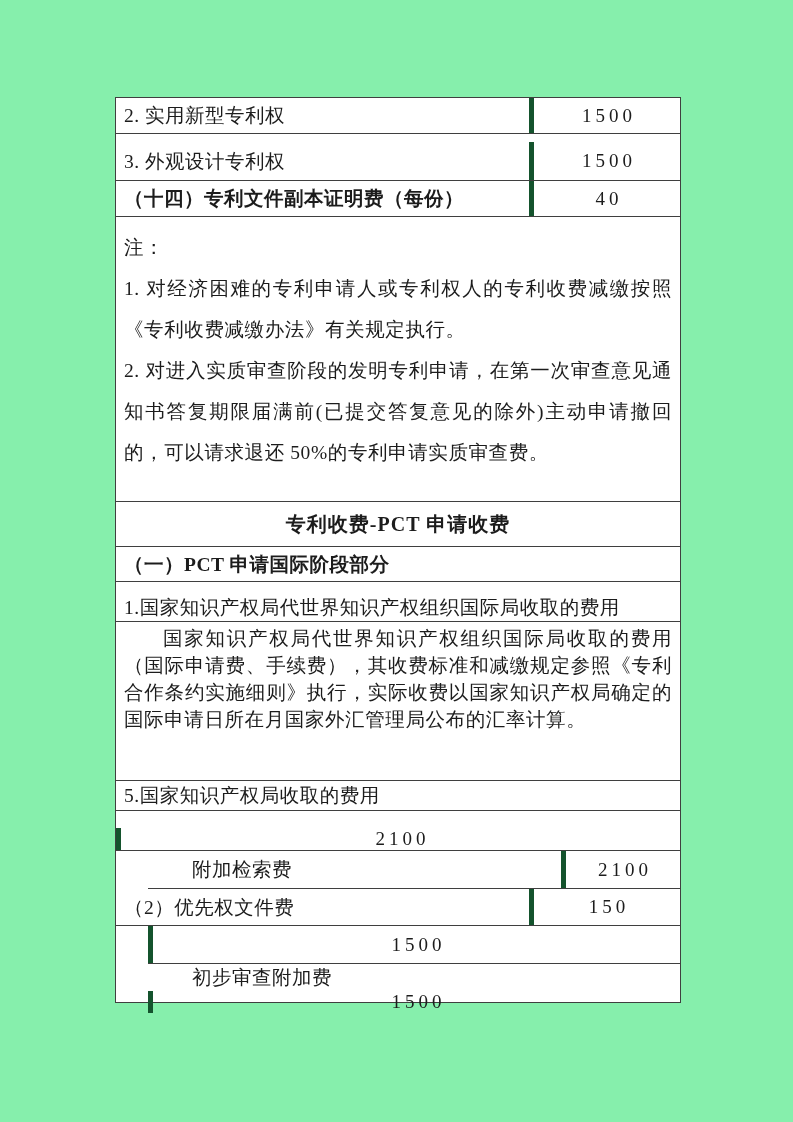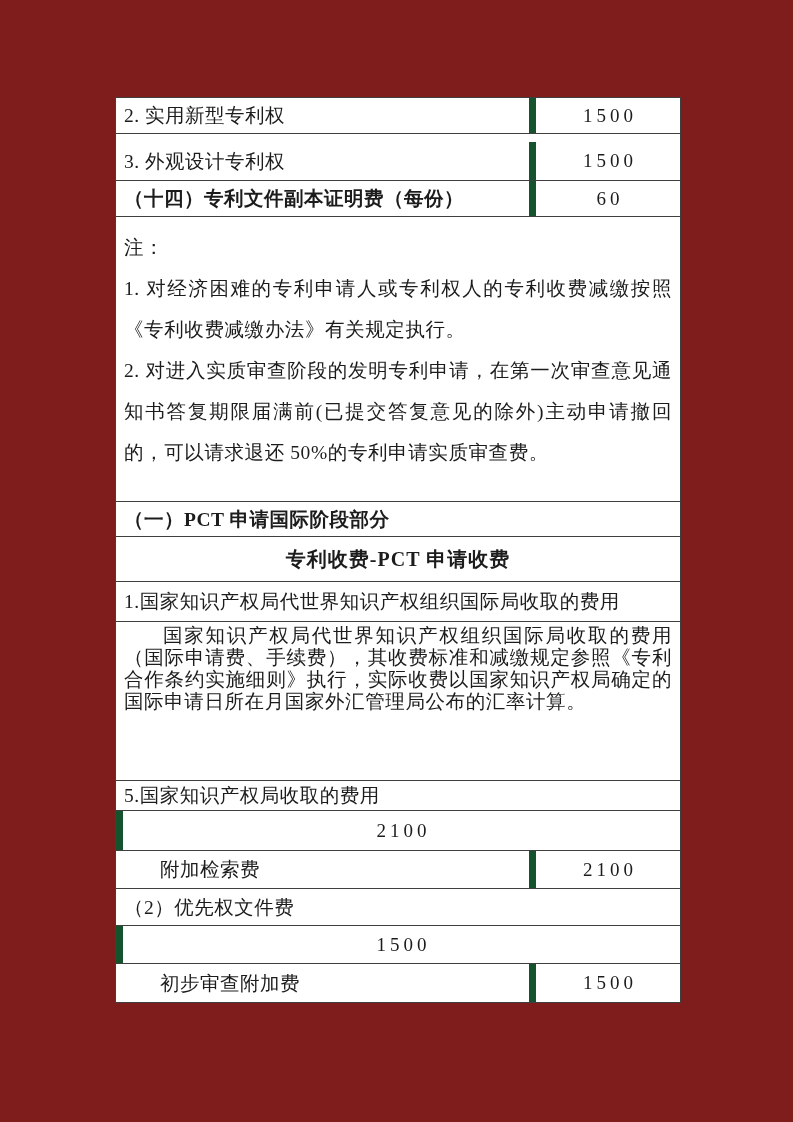--- a/index.html
+++ b/index.html
@@ -1,77 +1,77 @@
 <!DOCTYPE html>
 <html><head>
 <meta charset="utf-8">
 <style>
   * { margin: 0; padding: 0; box-sizing: border-box; }
   html, body { background: #e8e8e8; }
   .page {
     position: relative;
     width: 793px;
     height: 1122px;
-    background: #7f1d1d;
+    background: #86efac;
     font-family: "Liberation Serif", "DejaVu Serif", serif;
     color: #1c1c1c;
     overflow: hidden;
   }
   .doc-table {
     position: absolute;
     left: 115px;
     top: 97px;
     width: 566px;
     border: 1px solid #3f3f3f;
     display: flex;
     flex-direction: column;
     background: #fff;
   }
   .row {
     border-bottom: 1px solid #3f3f3f;
     display: flex;
     align-items: stretch;
     flex: none;
   }
-  .row:last-child { border-bottom: none; }
+  .row:last-child { border-bottom: none; flex-direction: column; }
   .cell-label {
     width: 413px;
     flex: none;
     display: flex;
     align-items: center;
     padding-left: 8px;
     font-size: 19.5px;
     letter-spacing: 0.5px;
   }
   .cell-label.indent { padding-left: 44px; }
   .cell-value {
     flex: 1;
-    border-left: 7px solid #14532d;
+    border-left: 5px solid #14532d;
     display: flex;
     align-items: center;
     justify-content: center;
     font-size: 19px;
     letter-spacing: 4px;
   }
   .cell-value span { margin-left: 4px; } 
   .full {
     width: 100%;
     display: flex;
     align-items: center;
     padding-left: 8px;
     font-size: 19.5px;
     letter-spacing: 0.5px;
   }
   .bold { font-weight: bold; }
   .h36 { height: 36px; }
   .h39 { height: 39px; margin-top: 8px; }
   .h35 { height: 35px; }
   .h30 { height: 30px; }
-  .h40 { height: 40px; }
-  .h38 { height: 38px; }
+  .h40 { height: 40px; align-items: flex-end; }
+  .h38 { height: 38px; margin-left: 32px; }
   .h37 { height: 37px; }
   .notes-row {
     height: 285px;
     display: block;
     padding: 10px 8px 0 8px;
     font-size: 19.5px;
     line-height: 41px;
     letter-spacing: 0.6px;
   }
   .notes-row p { text-align: justify; }
@@ -82,21 +82,21 @@
     justify-content: center;
     font-size: 20px;
     font-weight: bold;
     letter-spacing: 1px;
   }
   .para-row {
     height: 159px;
     display: block;
     padding: 3px 8px 0 8px;
     font-size: 19.5px;
-    line-height: 22px;
+    line-height: 27px;
     letter-spacing: 0.6px;
   }
   .para-row p { text-indent: 2em; text-align: justify; }
 </style>
 </head>
 <body>
 
 <div class="page">
   <div class="doc-table">
 
@@ -108,35 +108,35 @@
     </div>
     <div class="row h39">
       <div class="cell-label">3. 外观设计专利权</div>
       <div class="cell-value">
           <span>1500</span>
         </div>
     </div>
     <div class="row h36">
       <div class="cell-label bold">（十四）专利文件副本证明费（每份）</div>
       <div class="cell-value">
-          <span>60</span>
+          <span>40</span>
         </div>
     </div>
 
     <div class="row notes-row">
       <div>注：</div>
       <p>1. 对经济困难的专利申请人或专利权人的专利收费减缴按照《专利收费减缴办法》有关规定执行。</p>
       <p>2. 对进入实质审查阶段的发明专利申请，在第一次审查意见通知书答复期限届满前(已提交答复意见的除外)主动申请撤回的，可以请求退还 50%的专利申请实质审查费。</p>
     </div>
 
+    <div class="row section-title-row">
+      <span>专利收费-PCT 申请收费</span>
+    </div>
     <div class="row h35">
       <div class="full bold">（一）PCT 申请国际阶段部分</div>
-    </div>
-    <div class="row section-title-row">
-      <span>专利收费-PCT 申请收费</span>
     </div>
     <div class="row h40">
       <div class="full">1.国家知识产权局代世界知识产权组织国际局收取的费用</div>
     </div>
     <div class="row para-row">
       <p>国家知识产权局代世界知识产权组织国际局收取的费用（国际申请费、手续费），其收费标准和减缴规定参照《专利合作条约实施细则》执行，实际收费以国家知识产权局确定的国际申请日所在月国家外汇管理局公布的汇率计算。</p>
     </div>
     <div class="row h30">
       <div class="full">5.国家知识产权局收取的费用</div>
     </div>
@@ -147,20 +147,23 @@
         </div>
     </div>
     <div class="row h38">
       <div class="cell-label indent">附加检索费</div>
       <div class="cell-value">
           <span>2100</span>
         </div>
     </div>
     <div class="row h37">
       <div class="cell-label">（2）优先权文件费</div>
+      <div class="cell-value">
+          <span>150</span>
+        </div>
     </div>
     <div class="row h38">
       <div class="cell-value">
           <span>1500</span>
         </div>
     </div>
     <div class="row h38">
       <div class="cell-label indent">初步审查附加费</div>
       <div class="cell-value">
           <span>1500</span>

